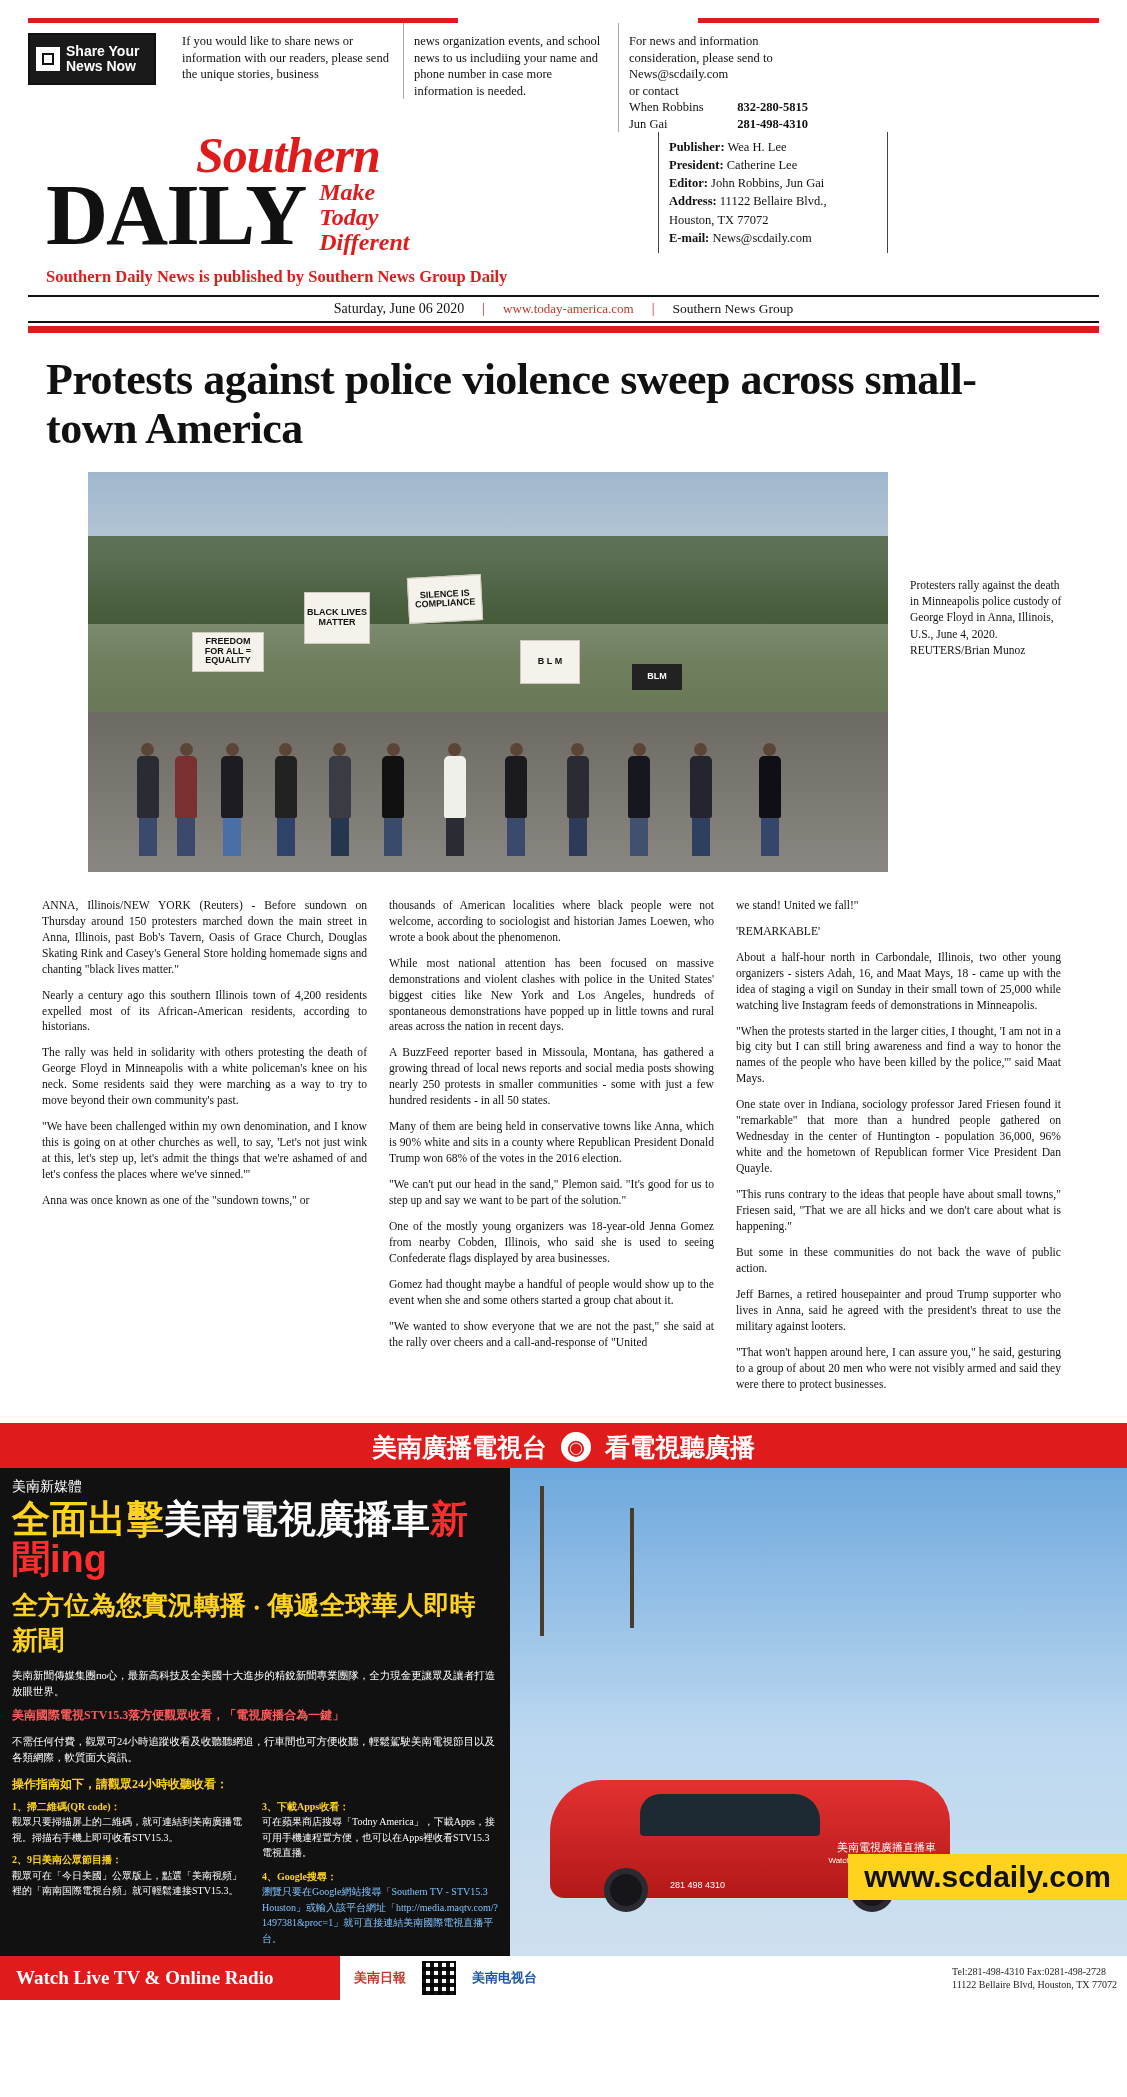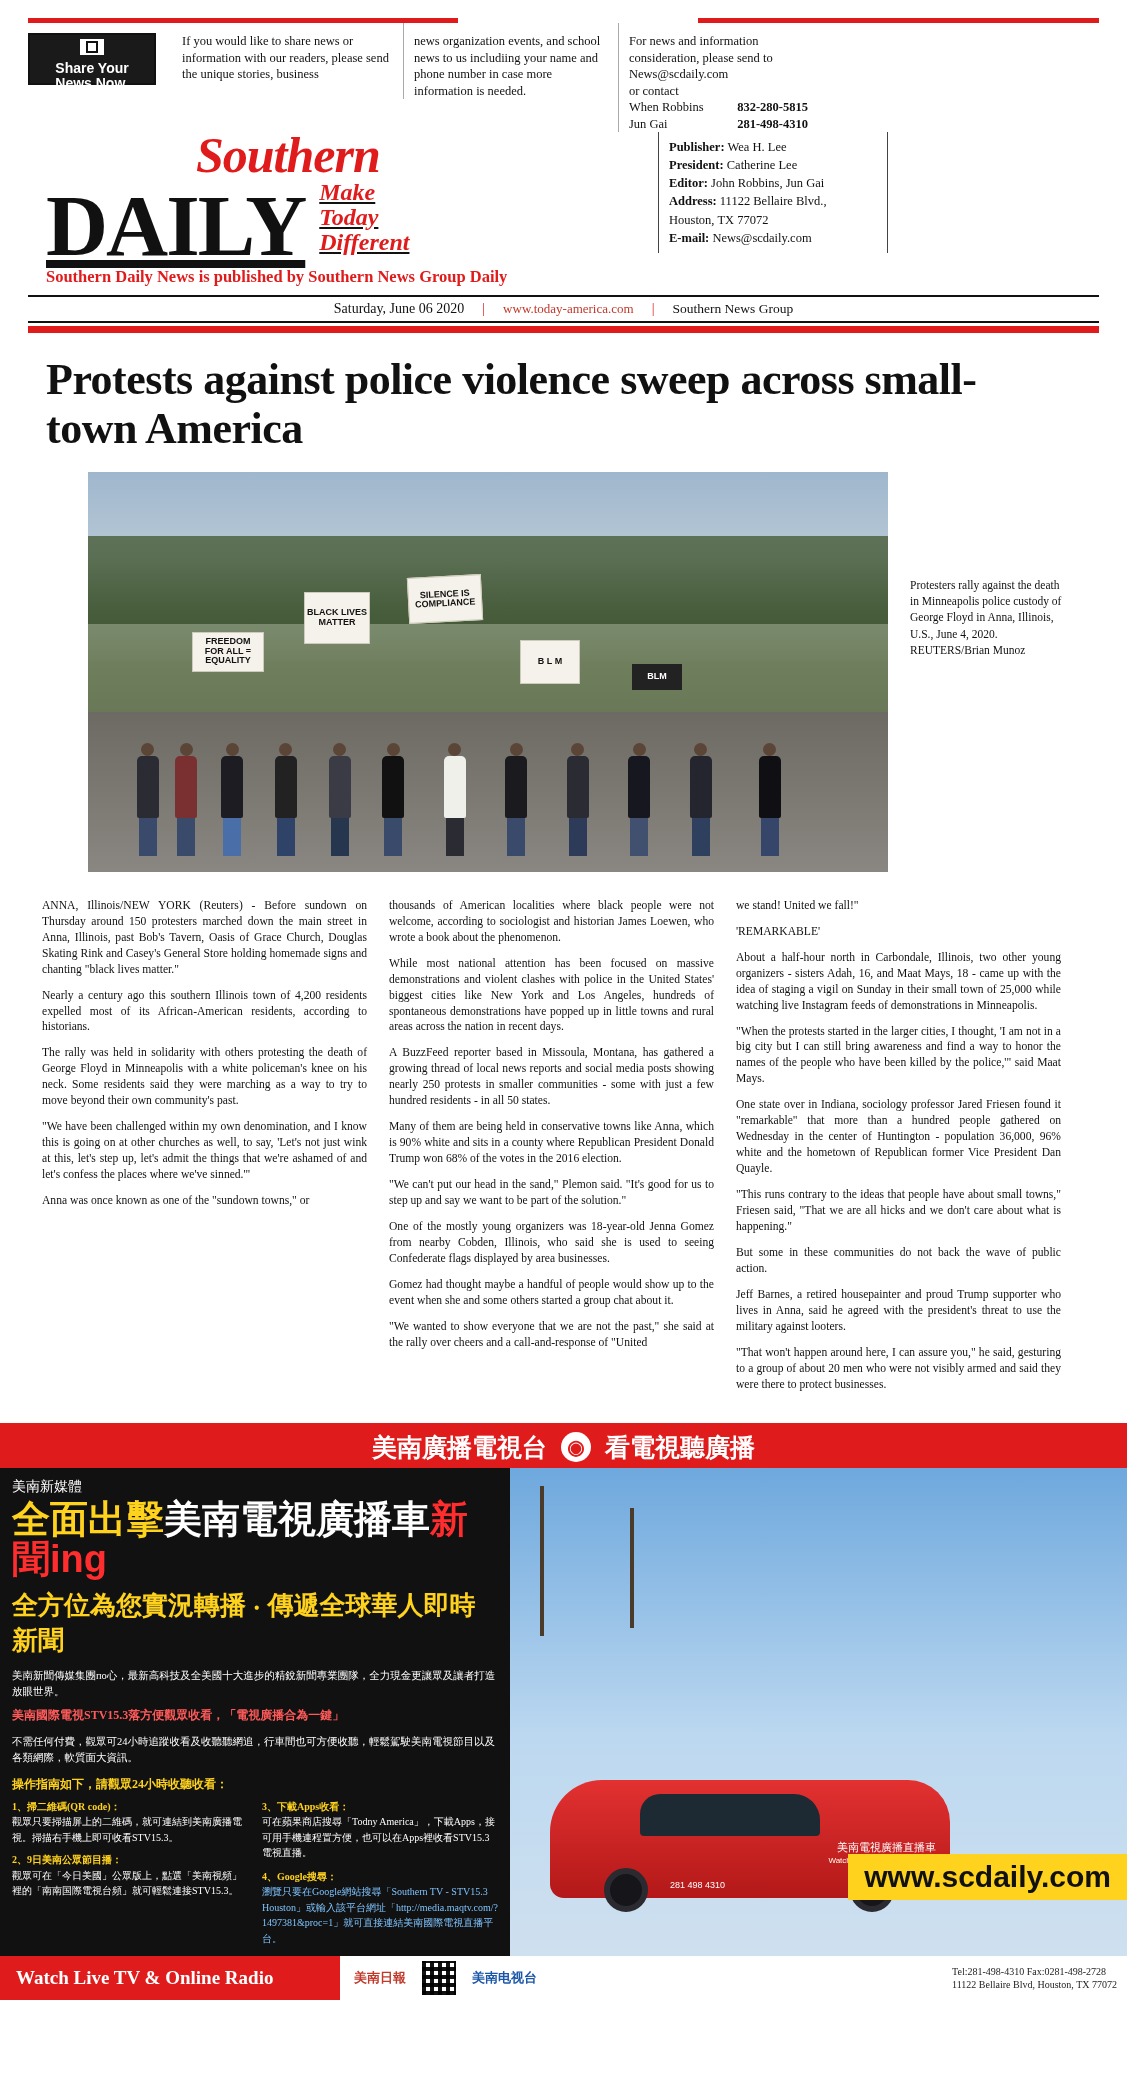--- a/index.html
+++ b/index.html
@@ -24,21 +24,20 @@
     padding-top:10px;
   }
   .share-btn {
     width:128px; height:52px;
     border:2px solid #111;
     background:#1a1a1a;
     color:#fff;
     display:flex; align-items:center; gap:6px;
     padding:4px 6px;
     font-family:"Liberation Sans", sans-serif;
-    flex-direction:column;
   }
   .share-btn .sq {
     width:24px;height:24px;background:#fff;border:2px solid #fff;
     display:flex;align-items:center;justify-content:center;
   }
   .share-btn .sq i {
     display:block;width:12px;height:12px;border:2px solid #111;
   }
   .share-btn .lbl { font-size:14px; font-weight:bold; line-height:1.05; }
 
@@ -67,21 +66,21 @@
   }
 
   
   .logo-row { display:flex; align-items:flex-start; margin-top:0; }
   .logo-block { width:620px; padding-left:18px; }
   .logo-southern {
     color:#e01b1b; font-size:50px; font-weight:bold; font-style:italic;
     letter-spacing:-1px; line-height:0.95; margin-left:150px;
     font-family:"Liberation Serif", serif;
   }
-  .logo-daily-wrap { display:flex; align-items:flex-end;text-decoration:underline; }
+  .logo-daily-wrap { display:flex; align-items:flex-start; }
   .logo-daily {
     font-size:86px; font-weight:bold; letter-spacing:-2px; line-height:0.82;
     font-family:"Liberation Serif", serif;
   }
   .logo-make {
     color:#e01b1b; font-weight:bold; font-style:italic; font-size:24px;
     line-height:1.05; margin-left:14px; margin-bottom:6px;
     font-family:"Liberation Serif", serif;
   }
   .logo-tagline {

